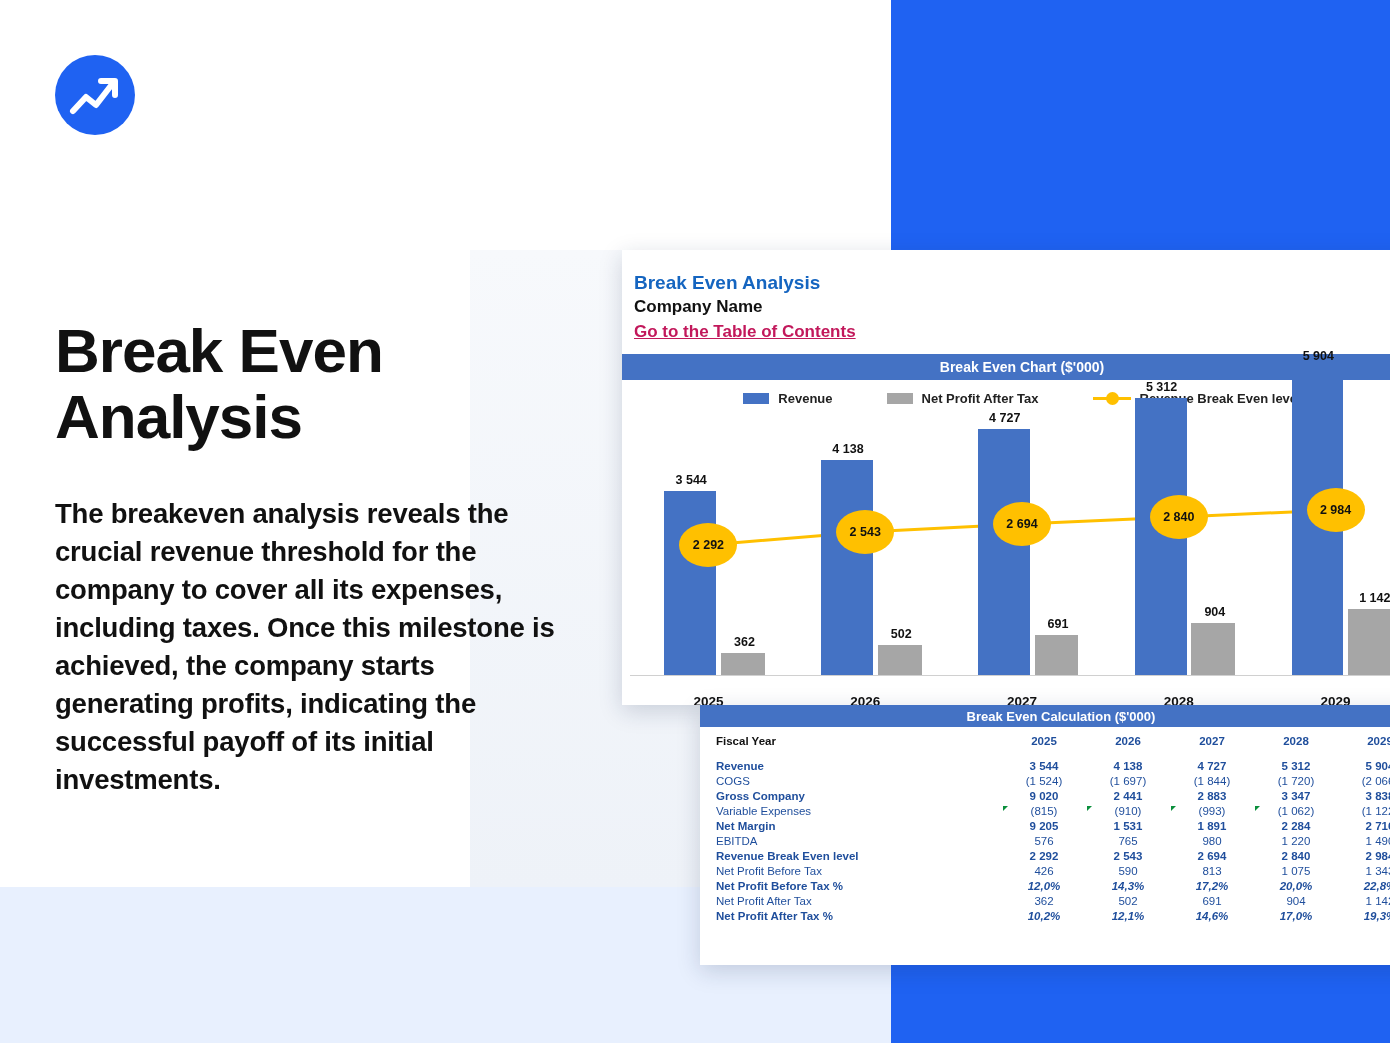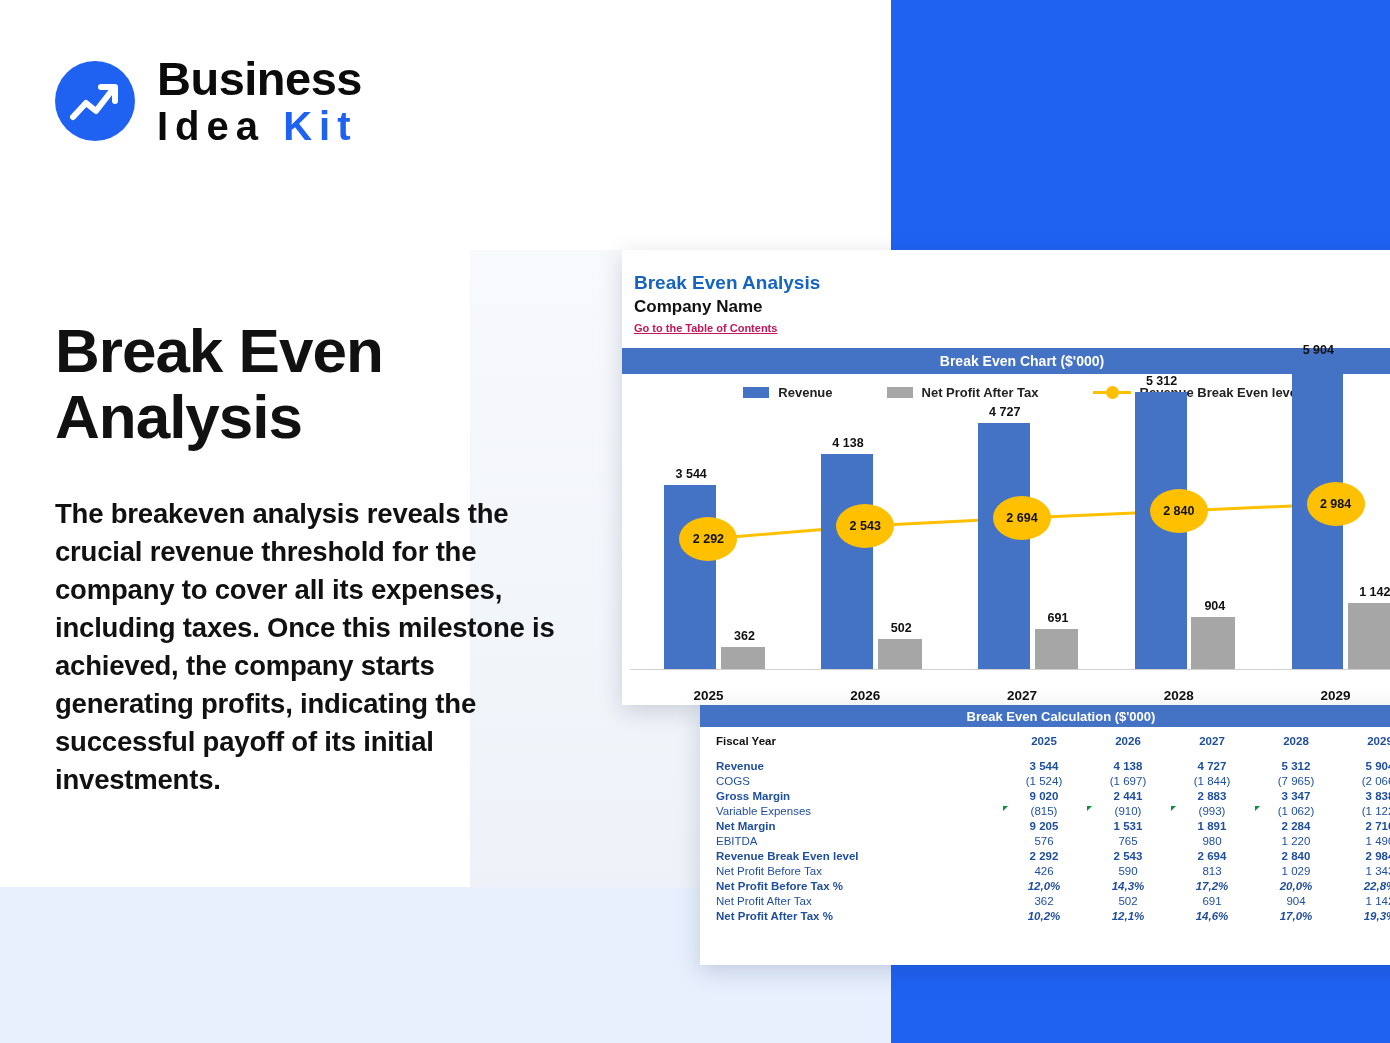--- a/index.html
+++ b/index.html
@@ -56,21 +56,21 @@
 
   
   .chart-card{
     position:absolute;left:622px;top:250px;width:800px;height:455px;
     background:#ffffff;box-shadow:0 6px 22px rgba(20,40,80,.18);
     overflow:hidden;
   }
   .chart-head{padding:22px 0 0 12px;}
   .ch-title{font-size:19px;font-weight:bold;color:#1565c0;}
   .ch-sub{font-size:17px;font-weight:bold;color:#111;margin-top:3px;}
-  .ch-link{font-size:11px;font-weight:bold;color:#c2185b;text-decoration:underline;margin-top:5px;display:inline-block;}
+  .ch-link{font-size:17px;font-weight:bold;color:#c2185b;text-decoration:underline;margin-top:5px;display:inline-block;}
 
   .chart-band{
     margin-top:12px;height:26px;background:#4472c4;color:#fff;
     display:flex;align-items:center;justify-content:center;
     font-size:14px;font-weight:bold;
   }
   .legend{
     display:flex;align-items:center;justify-content:center;gap:54px;height:36px;
     font-size:13px;font-weight:bold;color:#222;
   }
@@ -148,27 +148,20 @@
 <div class="bg-blue-right"></div>
 <div class="bg-lightblue-bottom"></div>
 
 <div class="logo">
   <div class="logo-mark">
     <svg width="80" height="80" viewBox="0 0 80 80" aria-hidden="true">
       <polyline points="18,56 31,42 41,50 58,28" fill="none" stroke="#ffffff" stroke-width="6" stroke-linecap="round" stroke-linejoin="round"></polyline>
       <polyline points="46,26 60,26 60,40" fill="none" stroke="#ffffff" stroke-width="6" stroke-linecap="round" stroke-linejoin="round"></polyline>
     </svg>
   </div>
-  <div class="logo-text">
-    <div class="logo-l1">Business</div>
-    <div class="logo-l2">
-      <span>Idea</span>
-      <span class="kit">Kit</span>
-    </div>
-  </div>
 </div>
 
 <div class="headline">Break Even Analysis</div>
 <div class="para">The breakeven analysis reveals the crucial revenue threshold for the company to cover all its expenses, including taxes. Once this milestone is achieved, the company starts generating profits, indicating the successful payoff of its initial investments.</div>
 
 <div class="chart-card">
   <div class="chart-head">
     <div class="ch-title">Break Even Analysis</div>
     <div class="ch-sub">Company Name</div>
     <a class="ch-link" href="#">Go to the Table of Contents</a>
@@ -273,26 +266,26 @@
         <td class="num b-blue">4 727</td>
         <td class="num b-blue">5 312</td>
         <td class="num b-blue">5 904</td>
       </tr>
 
       <tr>
         <td class="lbl n-blue">COGS</td>
         <td class="num n-blue">(1 524)</td>
         <td class="num n-blue">(1 697)</td>
         <td class="num n-blue">(1 844)</td>
-        <td class="num n-blue">(7 965)</td>
+        <td class="num n-blue">(1 720)</td>
         <td class="num n-blue">(2 066)</td>
       </tr>
 
       <tr>
-        <td class="lbl b-blue">Gross Margin</td>
+        <td class="lbl b-blue">Gross Company</td>
         <td class="num b-blue">9 020</td>
         <td class="num b-blue">2 441</td>
         <td class="num b-blue">2 883</td>
         <td class="num b-blue">3 347</td>
         <td class="num b-blue">3 838</td>
       </tr>
 
       <tr>
         <td class="lbl n-blue indent">Variable Expenses</td>
         <td class="num n-blue flag">(815)</td>
@@ -327,21 +320,21 @@
         <td class="num b-blue">2 694</td>
         <td class="num b-blue">2 840</td>
         <td class="num b-blue">2 984</td>
       </tr>
 
       <tr>
         <td class="lbl n-blue indent">Net Profit Before Tax</td>
         <td class="num n-blue">426</td>
         <td class="num n-blue">590</td>
         <td class="num n-blue">813</td>
-        <td class="num n-blue">1 029</td>
+        <td class="num n-blue">1 075</td>
         <td class="num n-blue">1 343</td>
       </tr>
 
       <tr>
         <td class="lbl b-blue">Net Profit Before Tax %</td>
         <td class="num ital">12,0%</td>
         <td class="num ital">14,3%</td>
         <td class="num ital">17,2%</td>
         <td class="num ital">20,0%</td>
         <td class="num ital">22,8%</td>

